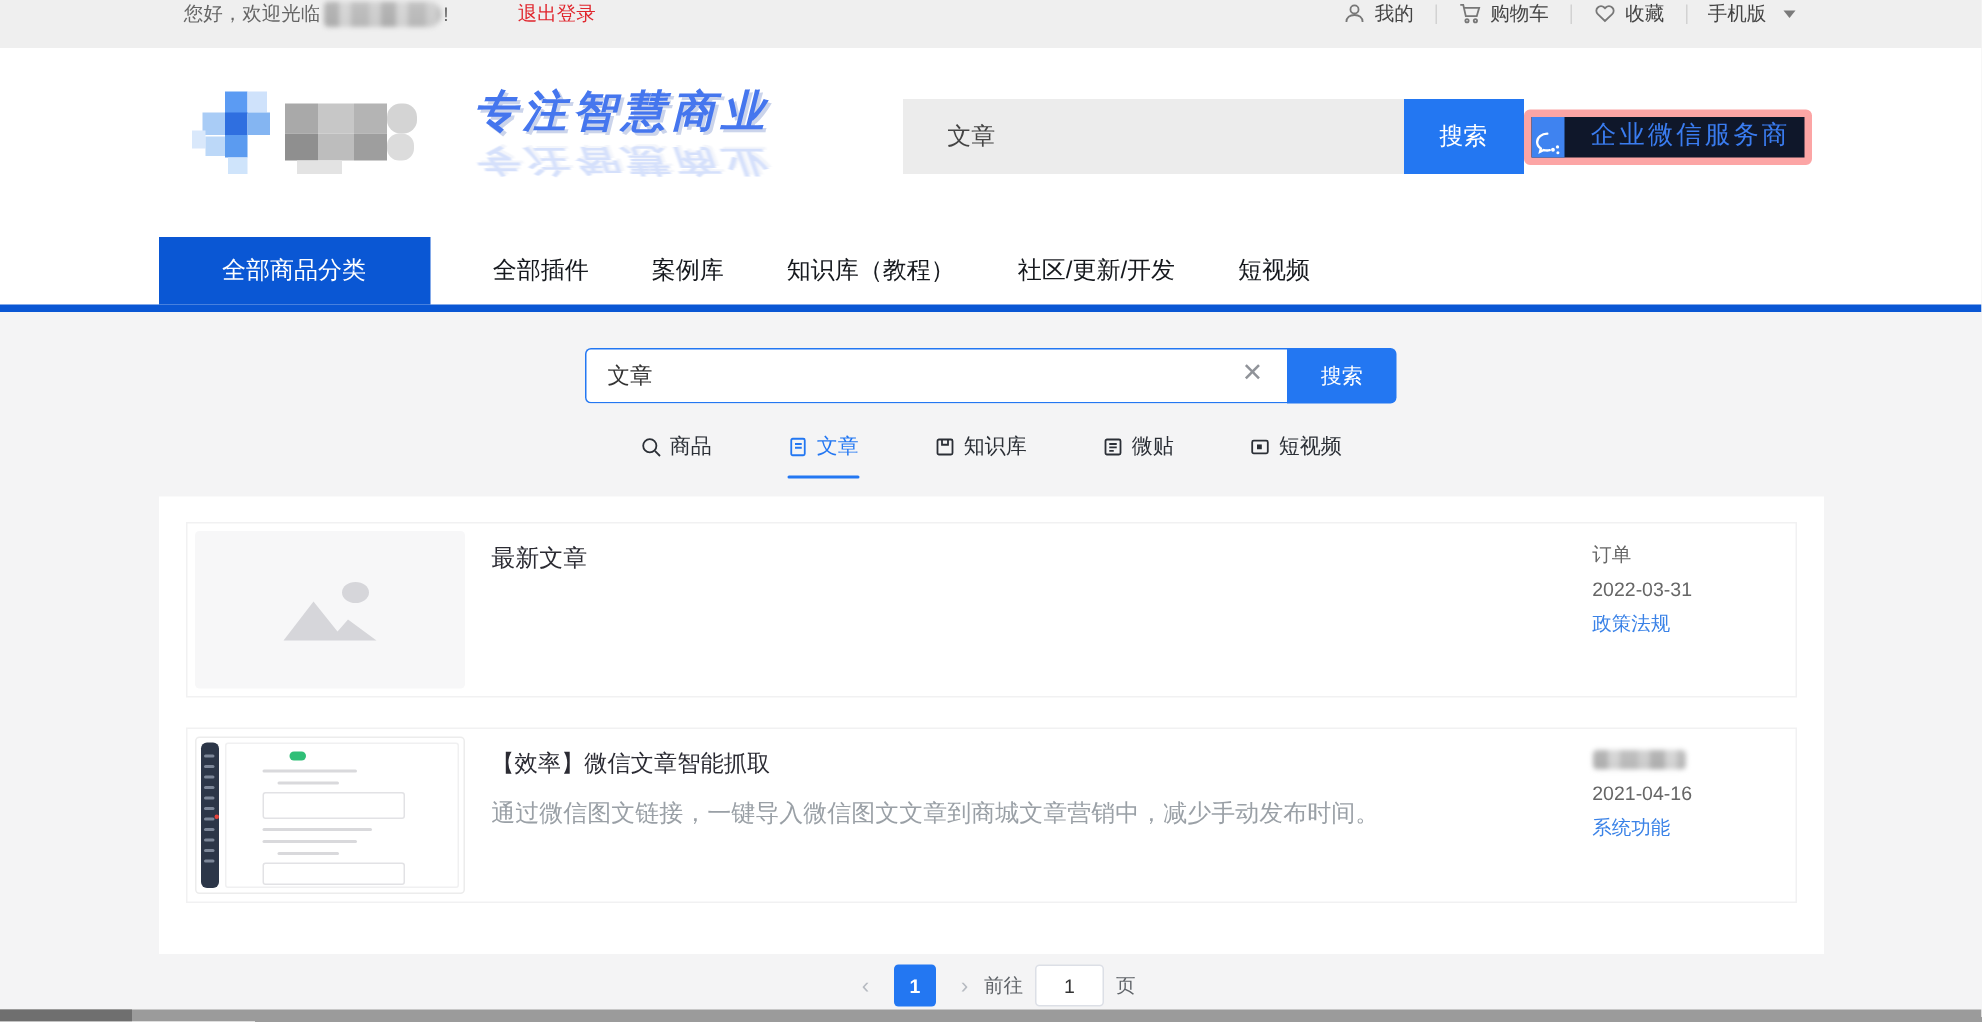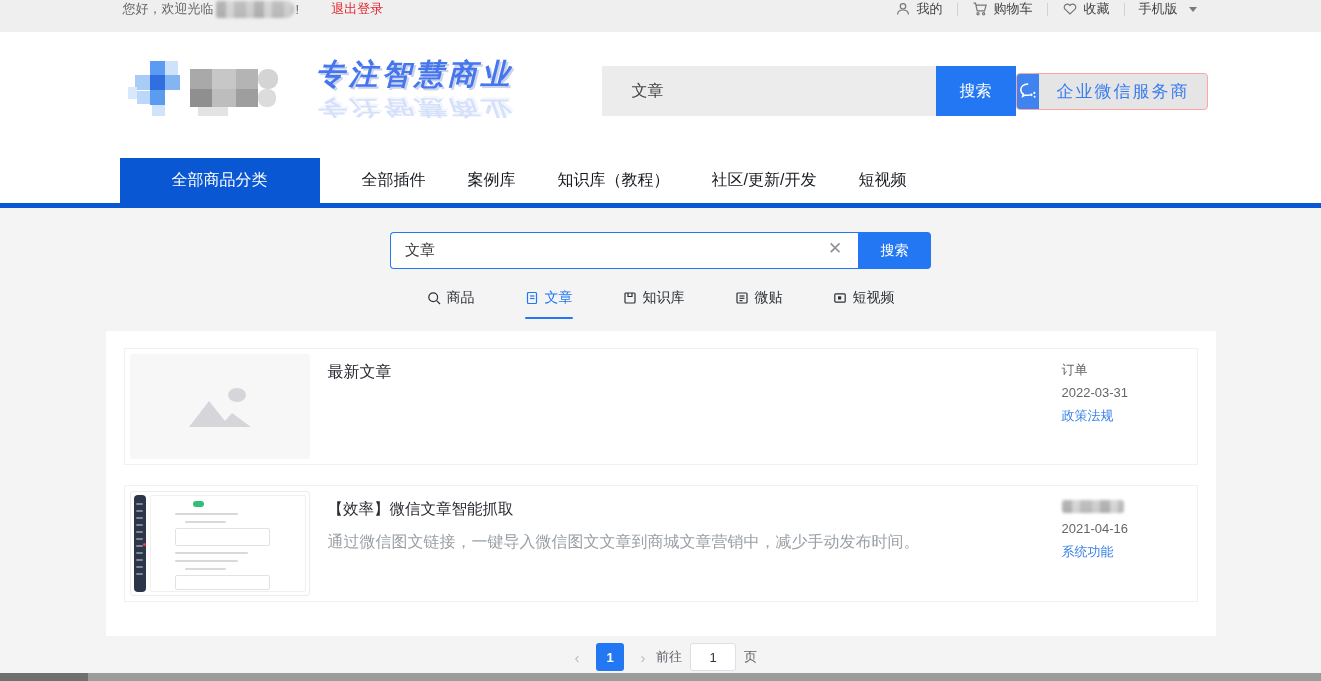--- a/index.html
+++ b/index.html
@@ -3,21 +3,21 @@
 <meta charset="utf-8">
 <style>
   * { margin:0; padding:0; box-sizing:border-box; }
   html,body { width:1321px; height:681px; overflow:hidden; background:#f4f4f5;
     font-family:"Liberation Sans","DejaVu Sans",sans-serif; position:relative; }
 
   
   .topbar { height:32px; background:#efefef; font-size:13px; color:#666; }
   .topbar-inner { width:1100px; margin:0 auto; height:100%; display:flex; align-items:flex-start; }
   .greeting { display:flex; align-items:center; margin-left:12px; }
-  .logout { color:#e0262d; margin-left:32px; cursor:pointer; text-decoration:none; }
+  .logout { color:#e0262d; margin-left:46px; cursor:pointer; text-decoration:none; }
   .topbar-right { margin-left:auto; display:flex; align-items:center; color:#444; }
   .topbar-link { display:flex; align-items:center; gap:6px; cursor:pointer; padding:0 14px; }
   .topbar-sep { width:1px; height:13px; background:#d2d2d2; }
   .tb-icon { width:16px; height:16px; display:inline-block; }
   .caret-down { width:0; height:0; border-left:4px solid transparent; border-right:4px solid transparent;
     border-top:5px solid #7a7a7a; margin-left:5px; display:inline-block; }
 
   
   .blur-block { display:inline-block; vertical-align:middle; border-radius:3px 8px 8px 3px;
     background-image:linear-gradient(90deg, rgba(0,0,0,.10) 0 10px, rgba(255,255,255,.25) 10px 18px,
@@ -35,30 +35,30 @@
   .slogan { font-size:29px; font-weight:bold; font-style:italic; color:#4576ee; letter-spacing:4px;
     text-shadow:2px 2px 0 rgba(140,160,210,.45); white-space:nowrap; }
   .slogan-reflection { transform:scaleY(-0.7); opacity:.22; margin-top:-8px; filter:blur(.6px); }
 
   .header-search { margin-left:88px; display:flex; height:50px; }
   .header-search input { width:334px; height:50px; background:#ececec; border:none; outline:none;
     padding:0 16px 0 30px; font-size:16px; color:#444; font-family:inherit; }
   .header-search .search-btn { width:80px; height:50px; background:#2377f2; color:#fff; border:none;
     font-size:16px; cursor:pointer; font-family:inherit; }
 
-  .wechat-btn { margin-left:auto; margin-right:8px; height:37px; border:1px solid #fca5a5; border-radius:4px;
-    display:flex; align-items:center; background:#e5e5e5; cursor:pointer; overflow:hidden; }
+  .wechat-btn { margin-left:auto; margin-right:8px; height:37px; border:5px solid #fca5a5; border-radius:4px;
+    display:flex; background:#0f172a; cursor:pointer; overflow:hidden; }
   .wechat-btn .wx-icon-box { width:38px; height:37px; background:#3f83f0; display:flex; align-items:center; justify-content:center; }
   .wechat-btn .wx-label { color:#3a7cf0; font-size:17px; padding:0 18px; letter-spacing:2px; white-space:nowrap; }
 
   
   .nav-bar { background:#fff; padding-top:8px; border-bottom:5px solid #0a57d4; }
   .nav-inner { width:1110px; margin:0 auto; height:45px; display:flex; align-items:stretch; }
   .nav-item { display:flex; align-items:center; font-size:16px; color:#15181d; cursor:pointer; }
-  .nav-item.active { background:#0a57d4; color:#fff; width:200px; justify-content:center; margin-left:14px; }
+  .nav-item.active { background:#0a57d4; color:#fff; width:181px; justify-content:center; }
   .nav-item:not(.active) { margin-left:42px; }
 
   
   .main { background:#f4f4f5; padding-top:24px; min-height:473px; }
 
   .search-row { display:flex; justify-content:center; }
   .search-input-wrap { position:relative; width:468px; }
   .search-input-wrap input { width:100%; height:37px; border:1px solid #2377f2; border-right:none;
     border-radius:4px 0 0 4px; background:#fff; outline:none; padding:0 40px 0 14px; font-size:15px;
     color:#333; font-family:inherit; }

